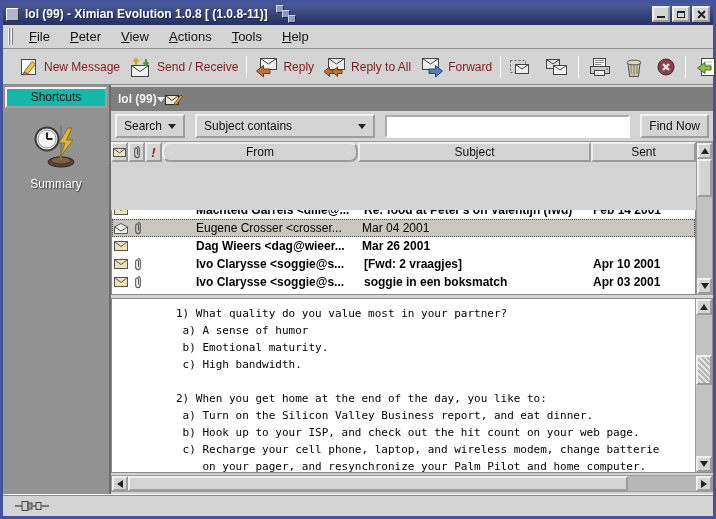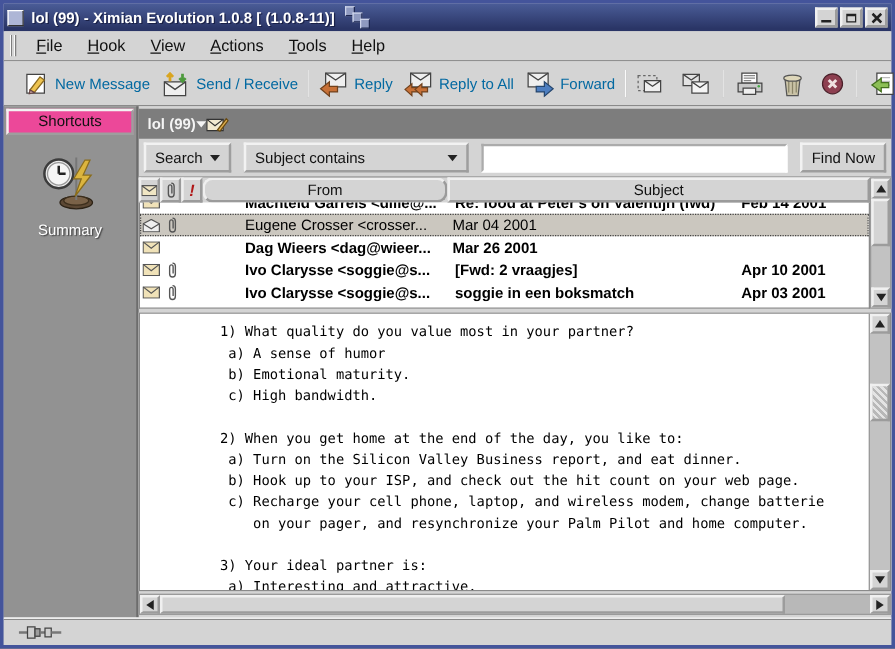--- a/index.html
+++ b/index.html
@@ -32,28 +32,28 @@
   .menubar { height:24px; flex:0 0 24px; display:flex; align-items:center; gap:2px;
              padding-left:3px; border-bottom:1px solid #909090; background:#d4d4d4; }
   .grip { width:5px; height:17px; margin:0 5px 0 2px;
           background:linear-gradient(90deg,#fafafa 0 1px,#7e7e7e 1px 2px,#d4d4d4 2px 3px,#fafafa 3px 4px,#7e7e7e 4px 5px); }
   .menu-item { display:inline-block; padding:3px 9px; font-size:13px; color:#111; }
   .menu-item::first-letter { text-decoration:underline; }
 
   
   .toolbar { height:36px; flex:0 0 36px; display:flex; align-items:center; gap:1px;
              padding-left:3px; border-bottom:1px solid #8a8a8a; background:#d4d4d4; }
-  .tbtn { display:flex; align-items:center; gap:4px; padding:2px 4px; font-size:12px; color:#0369a1; white-space:nowrap; }
+  .tbtn { display:flex; align-items:center; gap:4px; padding:2px 4px; font-size:12px; color:#7f1d1d; white-space:nowrap; }
   .tsep { width:1px; height:22px; background:#8a8a8a; border-right:1px solid #fafafa; margin:0 3px; }
 
   
   .content { flex:1; display:flex; min-height:0; }
   .sidebar { flex:0 0 108px; background:#929292; border-right:2px solid #6c6c6c;
              display:flex; flex-direction:column; padding:2px; }
-  .shortcuts-btn { height:21px; background:#ec4899; border:2px outset #f2f2f2;
+  .shortcuts-btn { height:21px; background:#14b8a6; border:2px outset #f2f2f2;
                    font-size:12px; text-align:center; line-height:16px; color:#111; }
   .sidebar-body { flex:1; display:flex; flex-direction:column; align-items:center; padding-top:16px; }
   .summary-item { display:flex; flex-direction:column; align-items:center; gap:7px; }
   .summary-label { color:#fff; font-size:12px; text-shadow:1px 1px 1px #3c3c3c; }
 
   .main { flex:1; min-width:0; display:flex; flex-direction:column; background:#d4d4d4; padding-top:2px; }
 
   .folderbar { height:24px; flex:0 0 24px; background:#7d7d7d; color:#f4f4f4;
                display:flex; align-items:center; padding:0 7px; font-size:12px; }
   .folder-name { font-weight:bold; display:flex; align-items:center; }
@@ -74,21 +74,21 @@
   .list { position:relative; flex:0 0 105px; padding-right:17px; }
   .list-header { display:flex; height:20px; }
   .hcell { background:#d4d4d4; border:2px outset #efefef; font-size:12px; color:#111;
            display:flex; align-items:center; justify-content:center; overflow:hidden; }
   .w-i { flex:0 0 17px; }
   .w-from { flex:0 0 196px;border-radius:8px; }
   .w-sub { flex:1; }
   .w-sent { flex:0 0 105px; }
   .prio { color:#b01818; font-weight:bold; font-style:italic; font-size:13px; }
 
-  .list-body { height:85px; overflow:hidden; background:#fff; border:1px solid #8a8a8a; border-top:none; }
+  .list-body { height:85px; overflow:hidden; background:#fff; border:1px solid #8a8a8a; border-top:none;margin-top:48px; }
   .msg-row { display:flex; align-items:center; height:18px; font-size:12px; color:#000; white-space:nowrap; }
   .msg-row:first-child { margin-top:-9px; }
   .msg-row.unread { font-weight:bold; }
   .msg-row.sel { background:#cbc7bf; outline:1px dotted #444; outline-offset:-1px; }
   .mc { overflow:hidden; }
   .mi { flex:0 0 17px; text-align:center; line-height:0; }
   .mfrom { flex:0 0 196px; padding-left:33px; }
   .msub { flex:1; padding-left:5px; }
   .msent { flex:0 0 105px; padding-left:3px; }
 
@@ -149,21 +149,21 @@
           <svg width="9" height="9">
             <path d="M1 1 L8 8 M8 1 L1 8" stroke="#222" stroke-width="2"></path>
           </svg>
         </span>
     </span>
   </div>
 
   <div class="menubar">
     <span class="grip"></span>
     <span class="menu-item">File</span>
-    <span class="menu-item">Hook</span>
+    <span class="menu-item">Peter</span>
     <span class="menu-item">View</span>
     <span class="menu-item">Actions</span>
     <span class="menu-item">Tools</span>
     <span class="menu-item">Help</span>
   </div>
 
   <div class="toolbar">
     <span class="grip"></span>
 
     <span class="tbtn">
@@ -329,20 +329,21 @@
               </svg>
           </span>
           <span class="hcell w-i">
             <svg width="8" height="14">
                 <path d="M4 1.5 C5.4 1.5 6.3 2.5 6.3 4 L6.3 10 C6.3 11.6 5.3 12.6 4 12.6 C2.7 12.6 1.7 11.6 1.7 10 L1.7 4.6 C1.7 3.6 2.4 2.9 3.1 2.9 C3.8 2.9 4.5 3.6 4.5 4.6 L4.5 9.8" fill="none" stroke="#555" stroke-width="1.1"></path>
               </svg>
           </span>
           <span class="hcell w-i prio">!</span>
           <span class="hcell w-from">From</span>
           <span class="hcell w-sub">Subject</span>
+          <span class="hcell w-sent">Sent</span>
         </div>
         <div class="list-body">
             <div class="msg-row unread">
               <span class="mc mi"><svg width="14" height="10">
                   <rect x="0.5" y="0.5" width="13" height="9" fill="#f0e2b8" stroke="#555"></rect>
                   <path d="M0.5 0.5 L7 5.5 L13.5 0.5" fill="none" stroke="#555"></path>
                 </svg></span>
               <span class="mc mi"></span>
               <span class="mc mi"></span>
               <span class="mc mfrom">Machteld Garrels &lt;dille@...</span>

